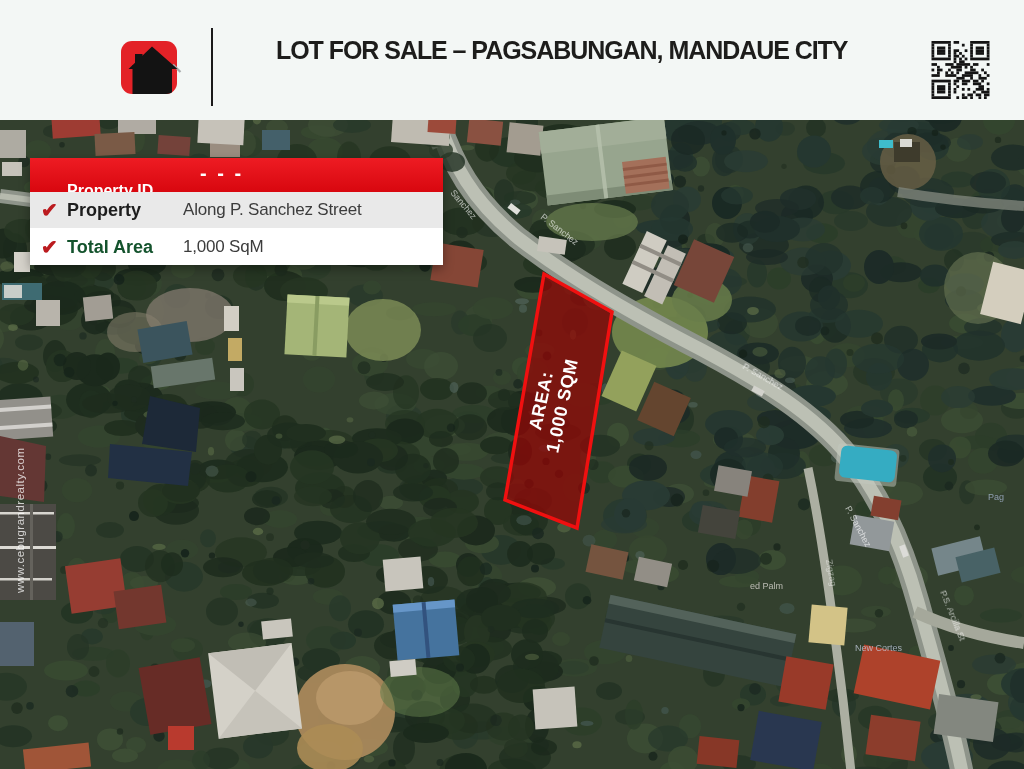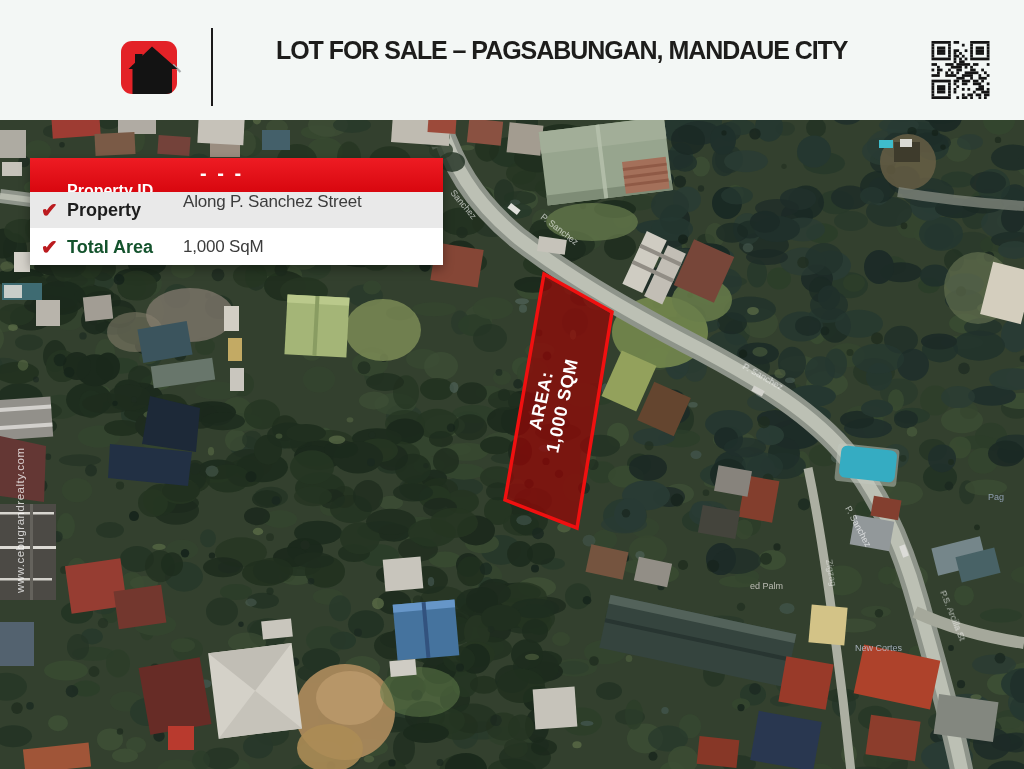--- a/index.html
+++ b/index.html
@@ -1499,21 +1499,21 @@
 <div class="abs" style="left:30px;top:158px;width:413px;box-shadow:0 4px 10px rgba(0,0,0,0.35);">
 
   <div style="height:34px;background:linear-gradient(180deg,#ee1c23,#d8070f);color:#fff;font-weight:bold;font-size:19px;position:relative;">
     <span style="position:absolute;left:37px;top:24px;font-size:16px;">Property ID</span>
     <span style="position:absolute;left:170px;top:4px;letter-spacing:2.5px;font-size:20px;">- - -</span>
   </div>
 
   <div style="height:36px;background:#e9e9e9;position:relative;">
     <span style="position:absolute;left:11px;top:6px;color:#bb1b1f;font-weight:bold;font-size:20px;">✔</span>
     <span style="position:absolute;left:37px;top:8px;color:#1d1d1d;font-weight:bold;font-size:18px;">Property</span>
-    <span style="position:absolute;left:153px;top:0;color:#3c3c3c;font-size:17px;letter-spacing:-0.2px;">Along P. Sanchez Street</span>
+    <span style="position:absolute;left:153px;top:8px;color:#3c3c3c;font-size:17px;letter-spacing:-0.2px;">Along P. Sanchez Street</span>
   </div>
 
   <div style="height:37px;background:#ffffff;position:relative;">
     <span style="position:absolute;left:11px;top:7px;color:#bb1b1f;font-weight:bold;font-size:20px;">✔</span>
     <span style="position:absolute;left:37px;top:9px;color:#14532d;font-weight:bold;font-size:18px;">Total Area</span>
     <span style="position:absolute;left:153px;top:9px;color:#3c3c3c;font-size:17px;letter-spacing:-0.2px;">1,000 SqM</span>
   </div>
 </div>
 
 </div>

